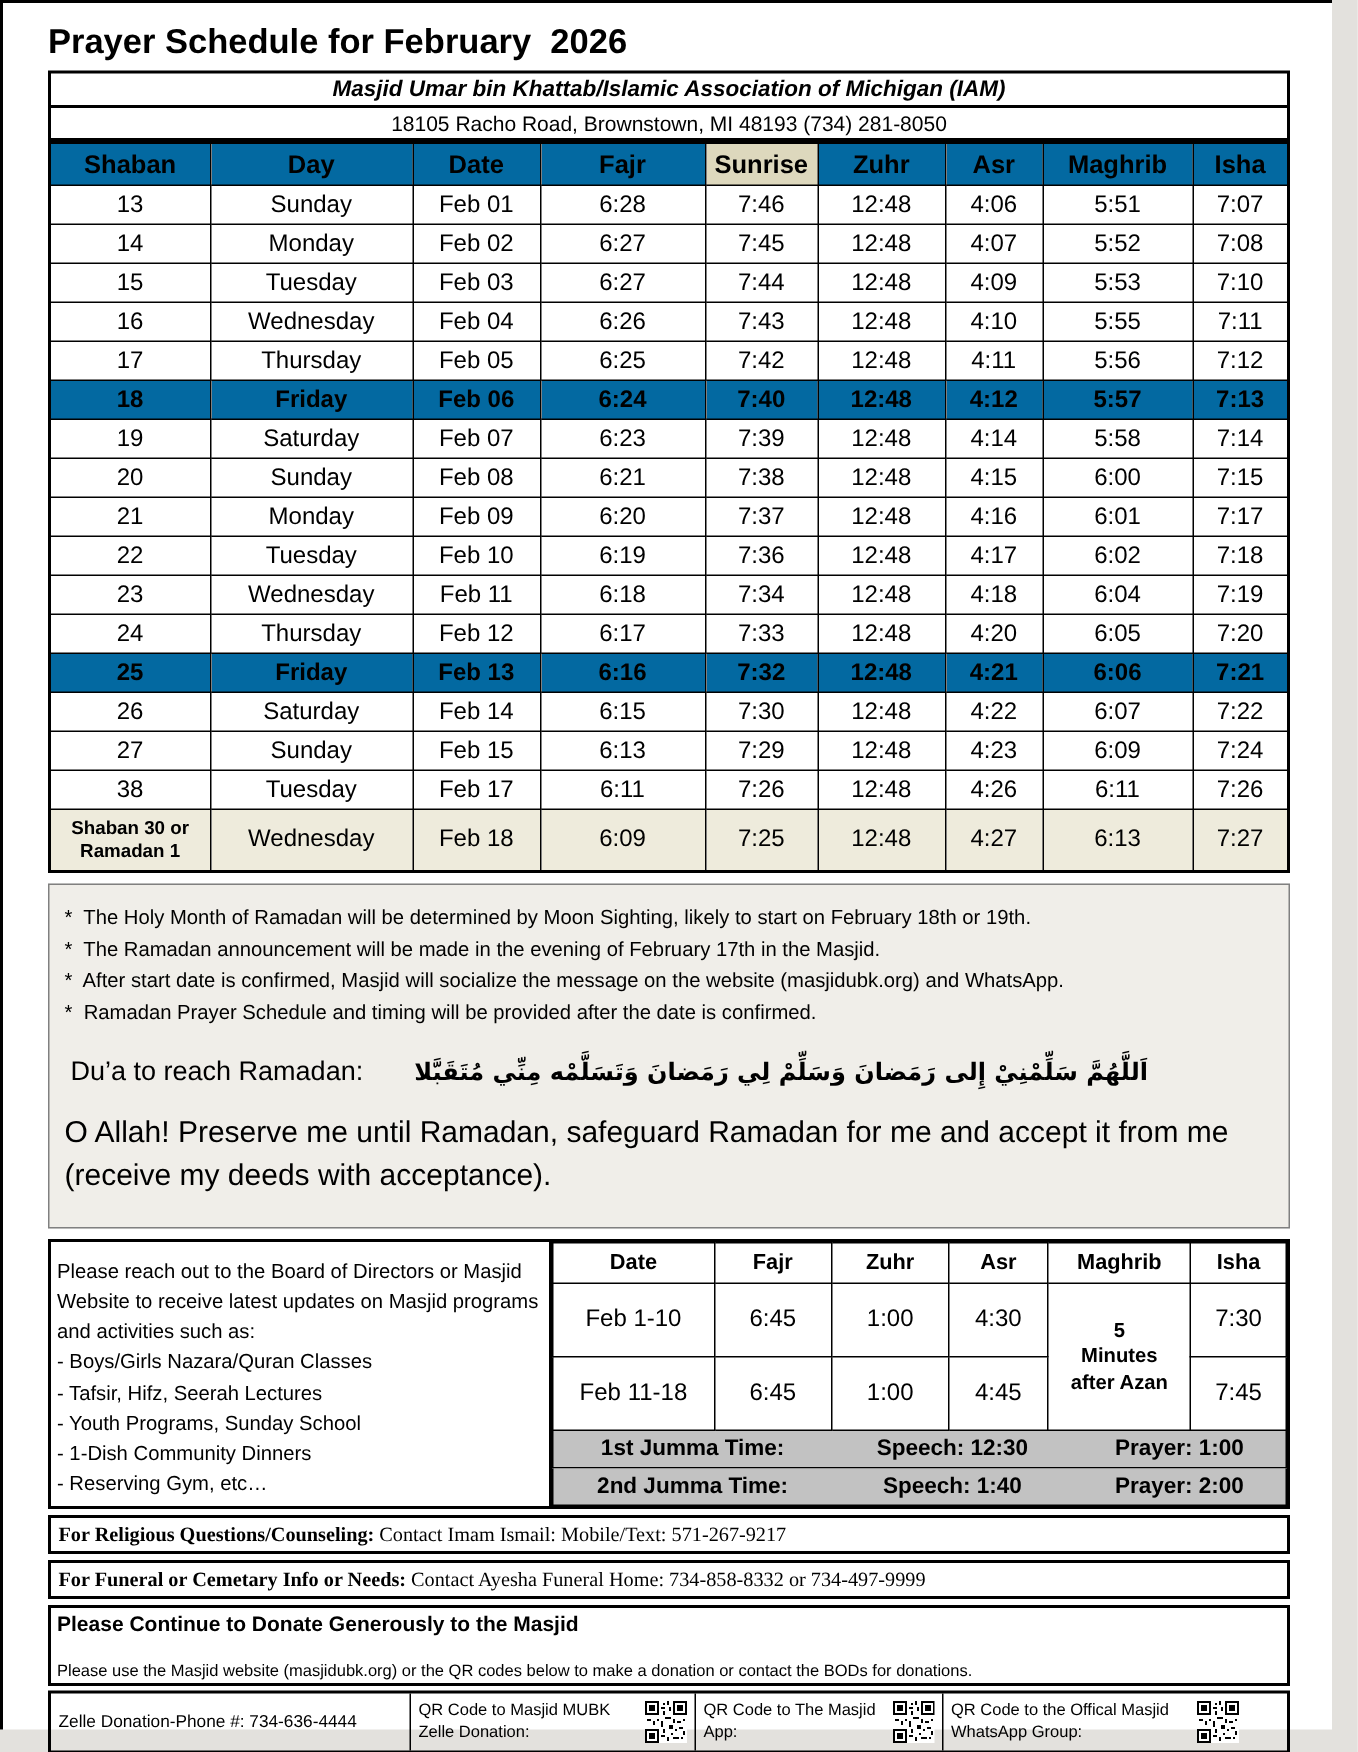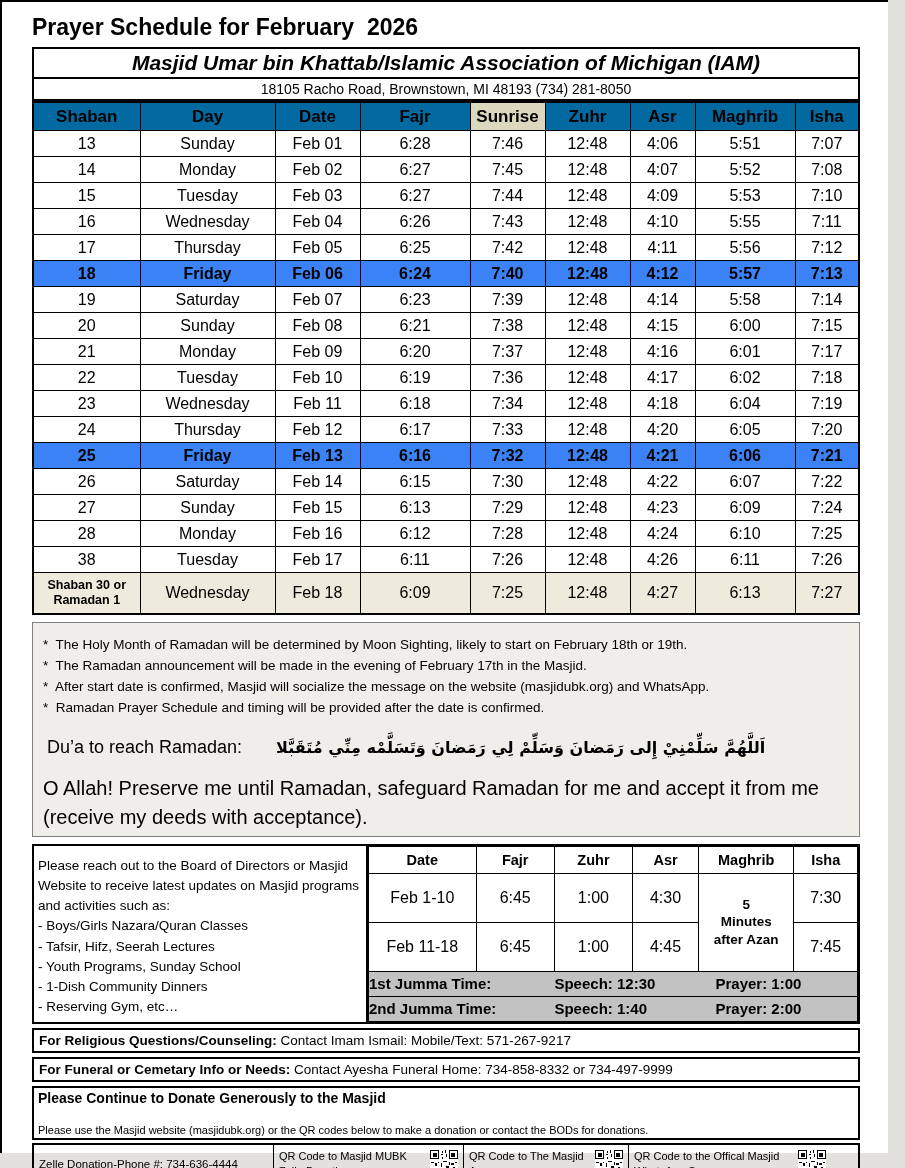--- a/index.html
+++ b/index.html
@@ -2,51 +2,51 @@
 <html><head>
 <meta charset="utf-8">
 <style>
   html,body{margin:0;padding:0;width:905px;height:1168px;overflow:hidden;
     background:#e3e1dd;font-family:"Liberation Sans",sans-serif;color:#000;}
   .sheet{box-sizing:border-box;width:888px;height:1153px;background:#fff;
     border-left:2px solid #000;border-top:2px solid #000;
     padding:4px 28px 0 30px;}
   
   .title{font-size:23px;font-weight:bold;margin:8px 0 6px;white-space:pre-wrap;}
-  .head-org{border:2px solid #000;text-align:center;font-size:21px;font-weight:bold;font-style:italic;padding:2px 18px;}
+  .head-org{border:2px solid #000;text-align:center;font-size:15px;font-weight:bold;font-style:italic;padding:2px 18px;}
   .head-addr{border:2px solid #000;border-top:none;text-align:center;font-size:14px;padding:2px 0;}
   
   table.sched{width:100%;border-collapse:collapse;border:2px solid #000;table-layout:fixed;}
   table.sched th,table.sched td{border:1px solid #000;text-align:center;padding:0 2px;overflow:hidden;}
   table.sched th{background:#0369a1;font-size:17px;height:27px;}
   table.sched th.sunrise{background:#ddd8bd;}
   table.sched td{font-size:16px;height:25px;}
-  table.sched tr.friday{background:#3b82f6;font-weight:bold;}
+  table.sched tr.friday{background:#0369a1;font-weight:bold;}
   table.sched tr.ramadan{background:#eeebdc;}
   table.sched tr.ramadan td:first-child{font-weight:bold;font-size:12.5px;line-height:1.2;white-space:pre-line;height:40px;}
   
-  .notes{border:1px solid #808080;background:#f0eee9;margin-top:7px;padding:12px 14px 4px 10px;}
+  .notes{border:1px solid #808080;background:#f0eee9;margin-top:7px;padding:12px 14px 19px 10px;}
   .note-line{font-size:13.5px;line-height:1.55;white-space:pre-wrap;}
   .dua-row{display:flex;align-items:center;gap:34px;margin:18px 0 0 4px;}
   .dua-label{font-size:18px;}
   .dua-arabic{font-size:16px;font-weight:bold;direction:rtl;font-family:"DejaVu Sans",sans-serif;}
   .dua-trans{font-size:20px;margin-top:16px;line-height:1.45;}
   
   .grid{display:flex;border:2px solid #000;margin-top:7px;}
   .grid-left{width:322px;border-right:2px solid #000;padding:10px 6px 4px 4px;font-size:13.5px;line-height:1.5;}
   .grid-right{flex:1;display:flex;flex-direction:column;}
   table.iqamah{width:100%;border-collapse:collapse;table-layout:fixed;flex:1;}
   table.iqamah th,table.iqamah td{border:1px solid #000;text-align:center;}
   table.iqamah th{font-size:14.5px;height:24px;background:#fff;}
   table.iqamah td{font-size:16px;height:44px;}
   table.iqamah td.maghrib-note{font-weight:bold;font-size:13.5px;line-height:1.3;white-space:pre-line;}
   .jumma{display:grid;grid-template-columns:38% 33% 29%;background:#c2c2c2;border:1px solid #000;border-top:none;
-    font-weight:bold;font-size:15px;height:24px;align-items:center;}
+    font-weight:bold;font-size:15px;height:24px;align-items:center;text-align:center;}
   
-  .contact-row{border:2px solid #000;margin-top:4px;padding:3px 5px;font-size:13.5px;}
+  .contact-row{border:2px solid #000;margin-top:4px;padding:3px 5px;font-size:13.5px;font-family:Liberation Serif, serif;}
   .contact-row b{font-weight:bold;}
   .donate{border:2px solid #000;margin-top:4px;padding:2px 4px;}
   .donate-heading{font-weight:bold;font-size:14px;}
   .donate-text{font-size:11px;margin-top:18px;}
   .qr-row{display:flex;border:2px solid #000;margin-top:3px;height:38px;}
   .qr-cell{border-right:1px solid #000;display:flex;align-items:center;justify-content:space-between;
     padding:2px 5px;box-sizing:border-box;}
   .qr-cell:last-child{border-right:none;}
   .qr-cell .lbl{font-size:11px;line-height:1.35;white-space:pre-line;}
   .zelle-cell{width:240px;font-size:11.5px;}
@@ -249,31 +249,20 @@
         <tr>
           <td>27</td>
           <td>Sunday</td>
           <td>Feb 15</td>
           <td>6:13</td>
           <td>7:29</td>
           <td>12:48</td>
           <td>4:23</td>
           <td>6:09</td>
           <td>7:24</td>
-        </tr>
-        <tr>
-          <td>28</td>
-          <td>Monday</td>
-          <td>Feb 16</td>
-          <td>6:12</td>
-          <td>7:28</td>
-          <td>12:48</td>
-          <td>4:24</td>
-          <td>6:10</td>
-          <td>7:25</td>
         </tr>
         <tr>
           <td>38</td>
           <td>Tuesday</td>
           <td>Feb 17</td>
           <td>6:11</td>
           <td>7:26</td>
           <td>12:48</td>
           <td>4:26</td>
           <td>6:11</td>

